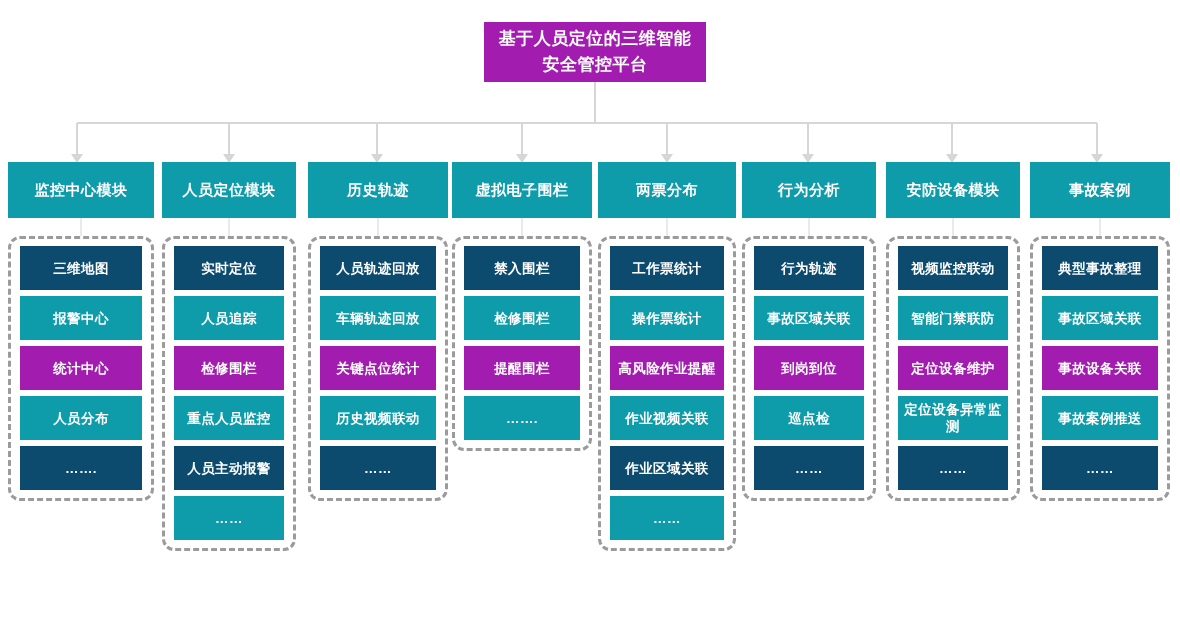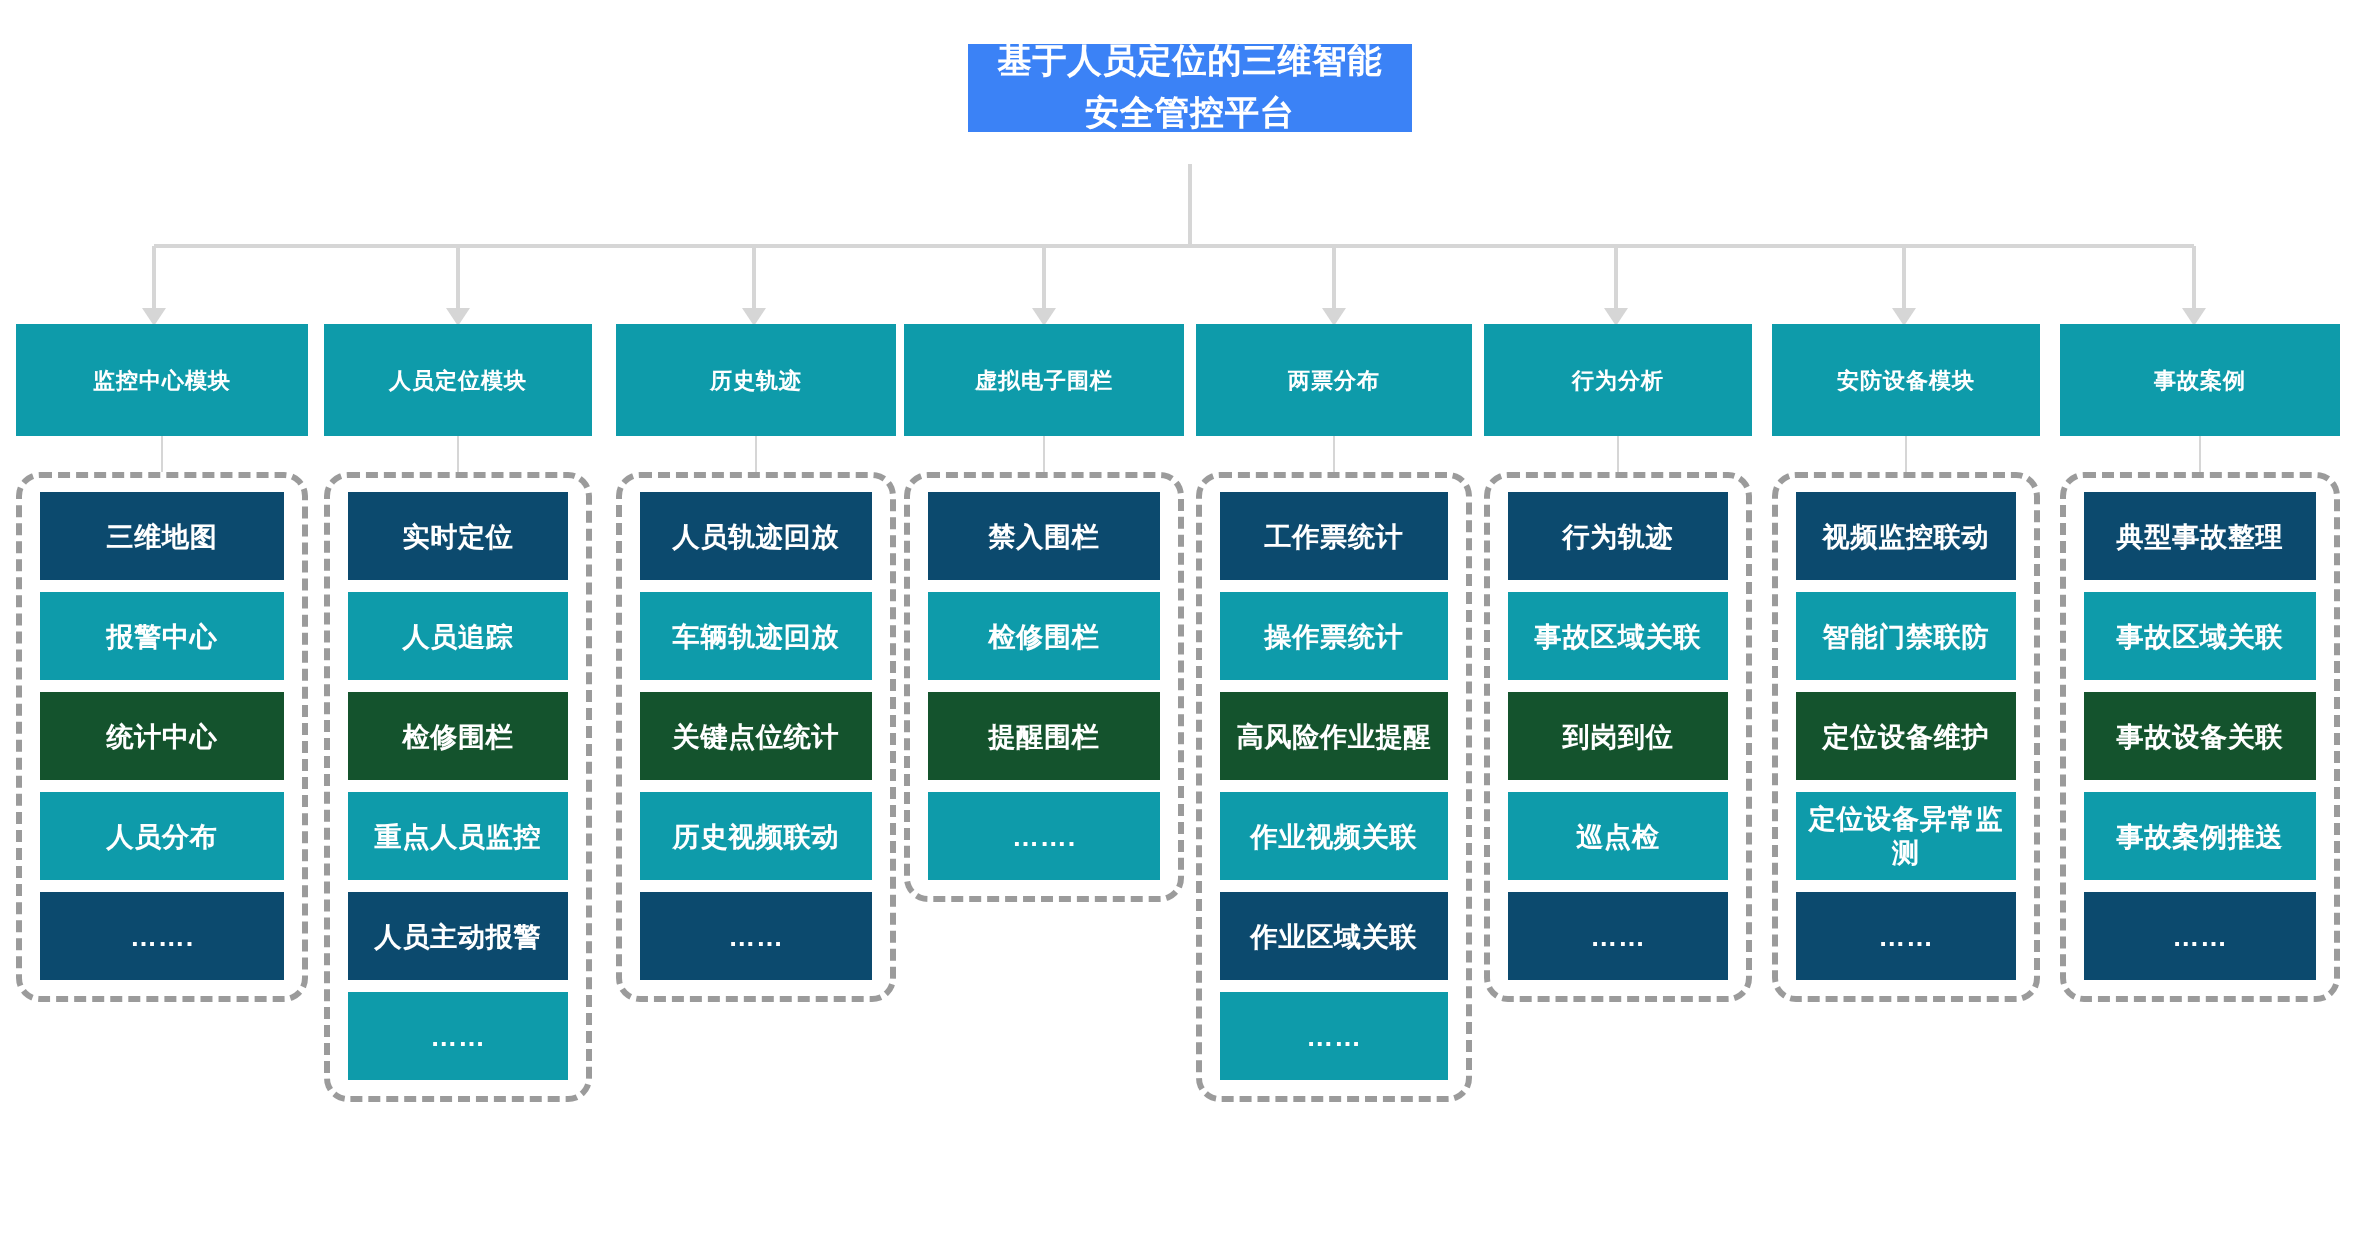--- a/index.html
+++ b/index.html
@@ -20,22 +20,22 @@
     width: 1180px;
     height: 622px;
   }
 
   
   .root-box {
     position: absolute;
     left: 484px;
     top: 22px;
     width: 222px;
-    height: 44px;
-    background: #3b82f6;
+    height: 60px;
+    background: #a21caf;
     color: #ffffff;
     font-size: 17px;
     font-weight: bold;
     line-height: 26px;
     letter-spacing: 0.5px;
     display: flex;
     align-items: center;
     justify-content: center;
     text-align: center;
     box-sizing: border-box;
@@ -53,21 +53,21 @@
   }
 
   
   .col {
     position: absolute;
     top: 162px;
   }
   .col-head {
     background: #0E9BAA;
     color: #ffffff;
-    font-size: 11px;
+    font-size: 15px;
     font-weight: bold;
     letter-spacing: 0.5px;
     height: 56px;
     display: flex;
     align-items: center;
     justify-content: center;
     text-align: center;
     box-sizing: border-box;
     padding: 0 4px;
     font-family: Liberation Serif, serif;
@@ -106,21 +106,21 @@
     min-height: 44px;
     display: flex;
     align-items: center;
     justify-content: center;
     text-align: center;
     box-sizing: border-box;
     padding: 4px 5px;
   }
   .leaf.red   { background: #0c4a6e; }
   .leaf.teal  { background: #0E9BAA; }
-  .leaf.amber { background: #14532d; }
+  .leaf.amber { background: #a21caf; }
 </style>
 </head>
 <body>
 
 <div id="canvas">
 
   <div class="root-box">基于人员定位的三维智能安全管控平台</div>
 
   <svg class="conn-layer" viewBox="0 0 1180 622" width="1180" height="622">
     <g stroke="#D6D6D6" stroke-width="2" fill="none">

